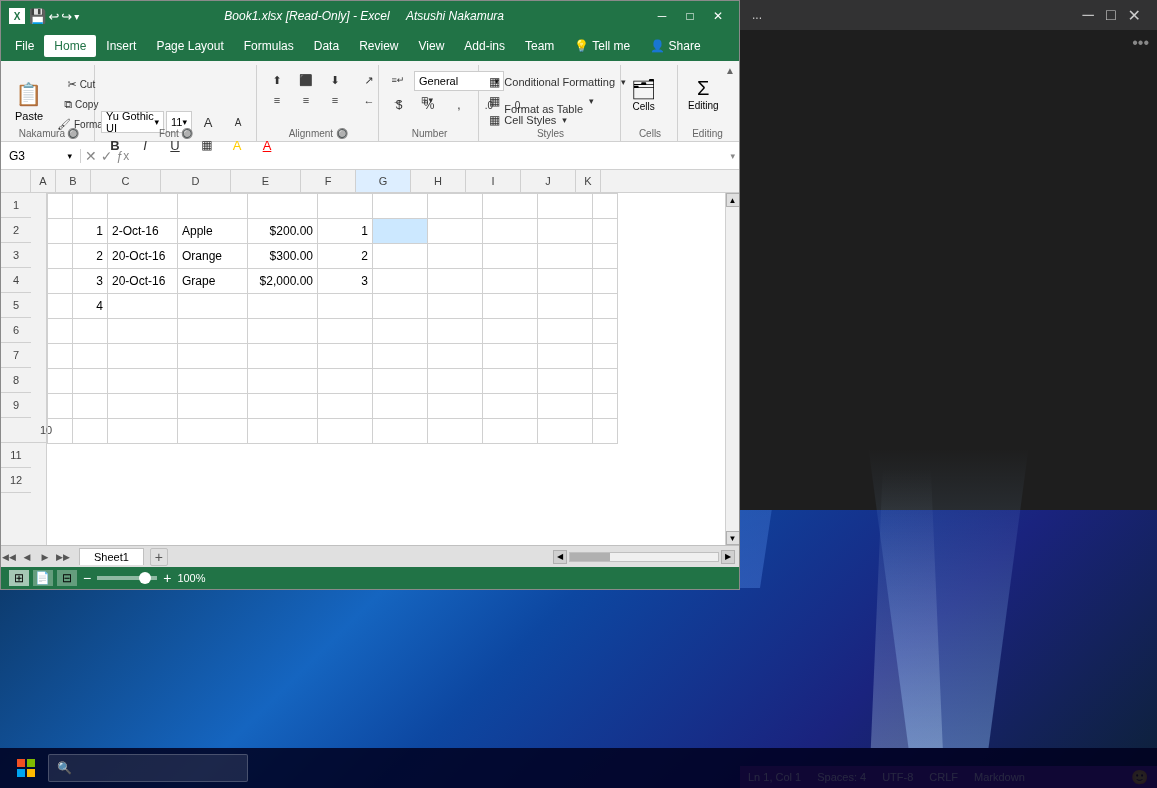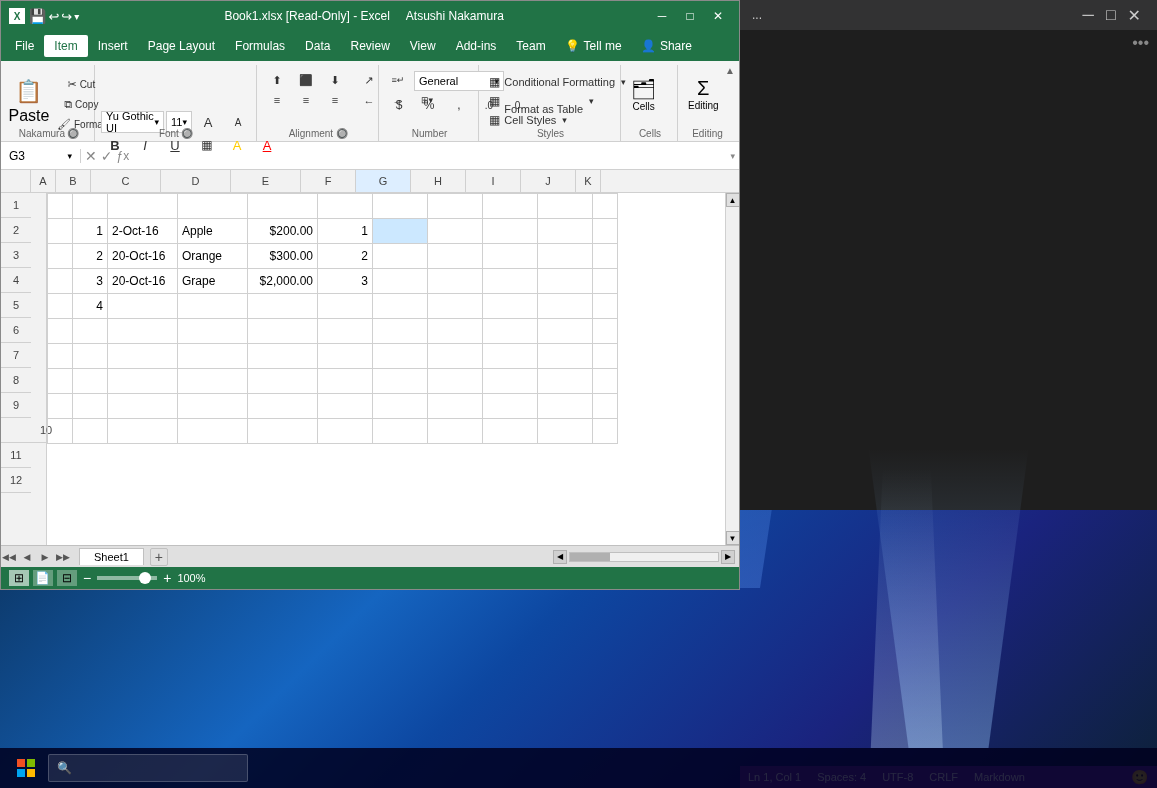--- a/index.html
+++ b/index.html
@@ -68,20 +68,21 @@
       align-items: center;
       gap: 2px;
       color: #fff;
       font-size: 14px;
     }
     .title-text {
       flex: 1;
       text-align: center;
       color: #fff;
       font-size: 12px;
+      font-style: italic;
     }
     .title-controls {
       display: flex;
       gap: 2px;
     }
     .title-btn {
       width: 26px;
       height: 20px;
       display: flex;
       align-items: center;
@@ -594,21 +595,21 @@
     </div>
     <div class="title-controls">
       <div class="title-btn">─</div>
       <div class="title-btn">□</div>
       <div class="title-btn close">✕</div>
     </div>
   </div>
 
   <div class="menu-bar">
     <div class="menu-item">File</div>
-    <div class="menu-item active">Item</div>
+    <div class="menu-item active">Home</div>
     <div class="menu-item">Insert</div>
     <div class="menu-item">Page Layout</div>
     <div class="menu-item">Formulas</div>
     <div class="menu-item">Data</div>
     <div class="menu-item">Review</div>
     <div class="menu-item">View</div>
     <div class="menu-item">Add-ins</div>
     <div class="menu-item">Team</div>
     <div class="menu-item" style="display:flex;align-items:center;gap:3px;">
       <span>💡</span> Tell me
@@ -617,21 +618,21 @@
   </div>
 
   <div class="ribbon">
     <div style="position:relative;">
       <div class="ribbon-content">
 
         <div class="ribbon-group-bottom" style="min-width:90px;">
           <div style="display:flex;gap:4px;height:50px;align-items:flex-start;padding-top:4px;">
             <div class="paste-btn" style="width:40px;">
               <span style="font-size:22px;">📋</span>
-              <span style="font-size:16px;text-align:center;">Paste</span>
+              <span style="font-size:11px;text-align:center;">Paste</span>
             </div>
             <div style="display:flex;flex-direction:column;gap:2px;padding-top:2px;">
               <div class="ribbon-btn" style="flex-direction:row;height:18px;font-size:11px;gap:3px;">
                 <span>✂</span>
                   <span style="font-size:10px;">Cut</span>
               </div>
               <div class="ribbon-btn" style="flex-direction:row;height:18px;font-size:11px;gap:3px;">
                 <span>⧉</span>
                   <span style="font-size:10px;">Copy</span>
               </div>

